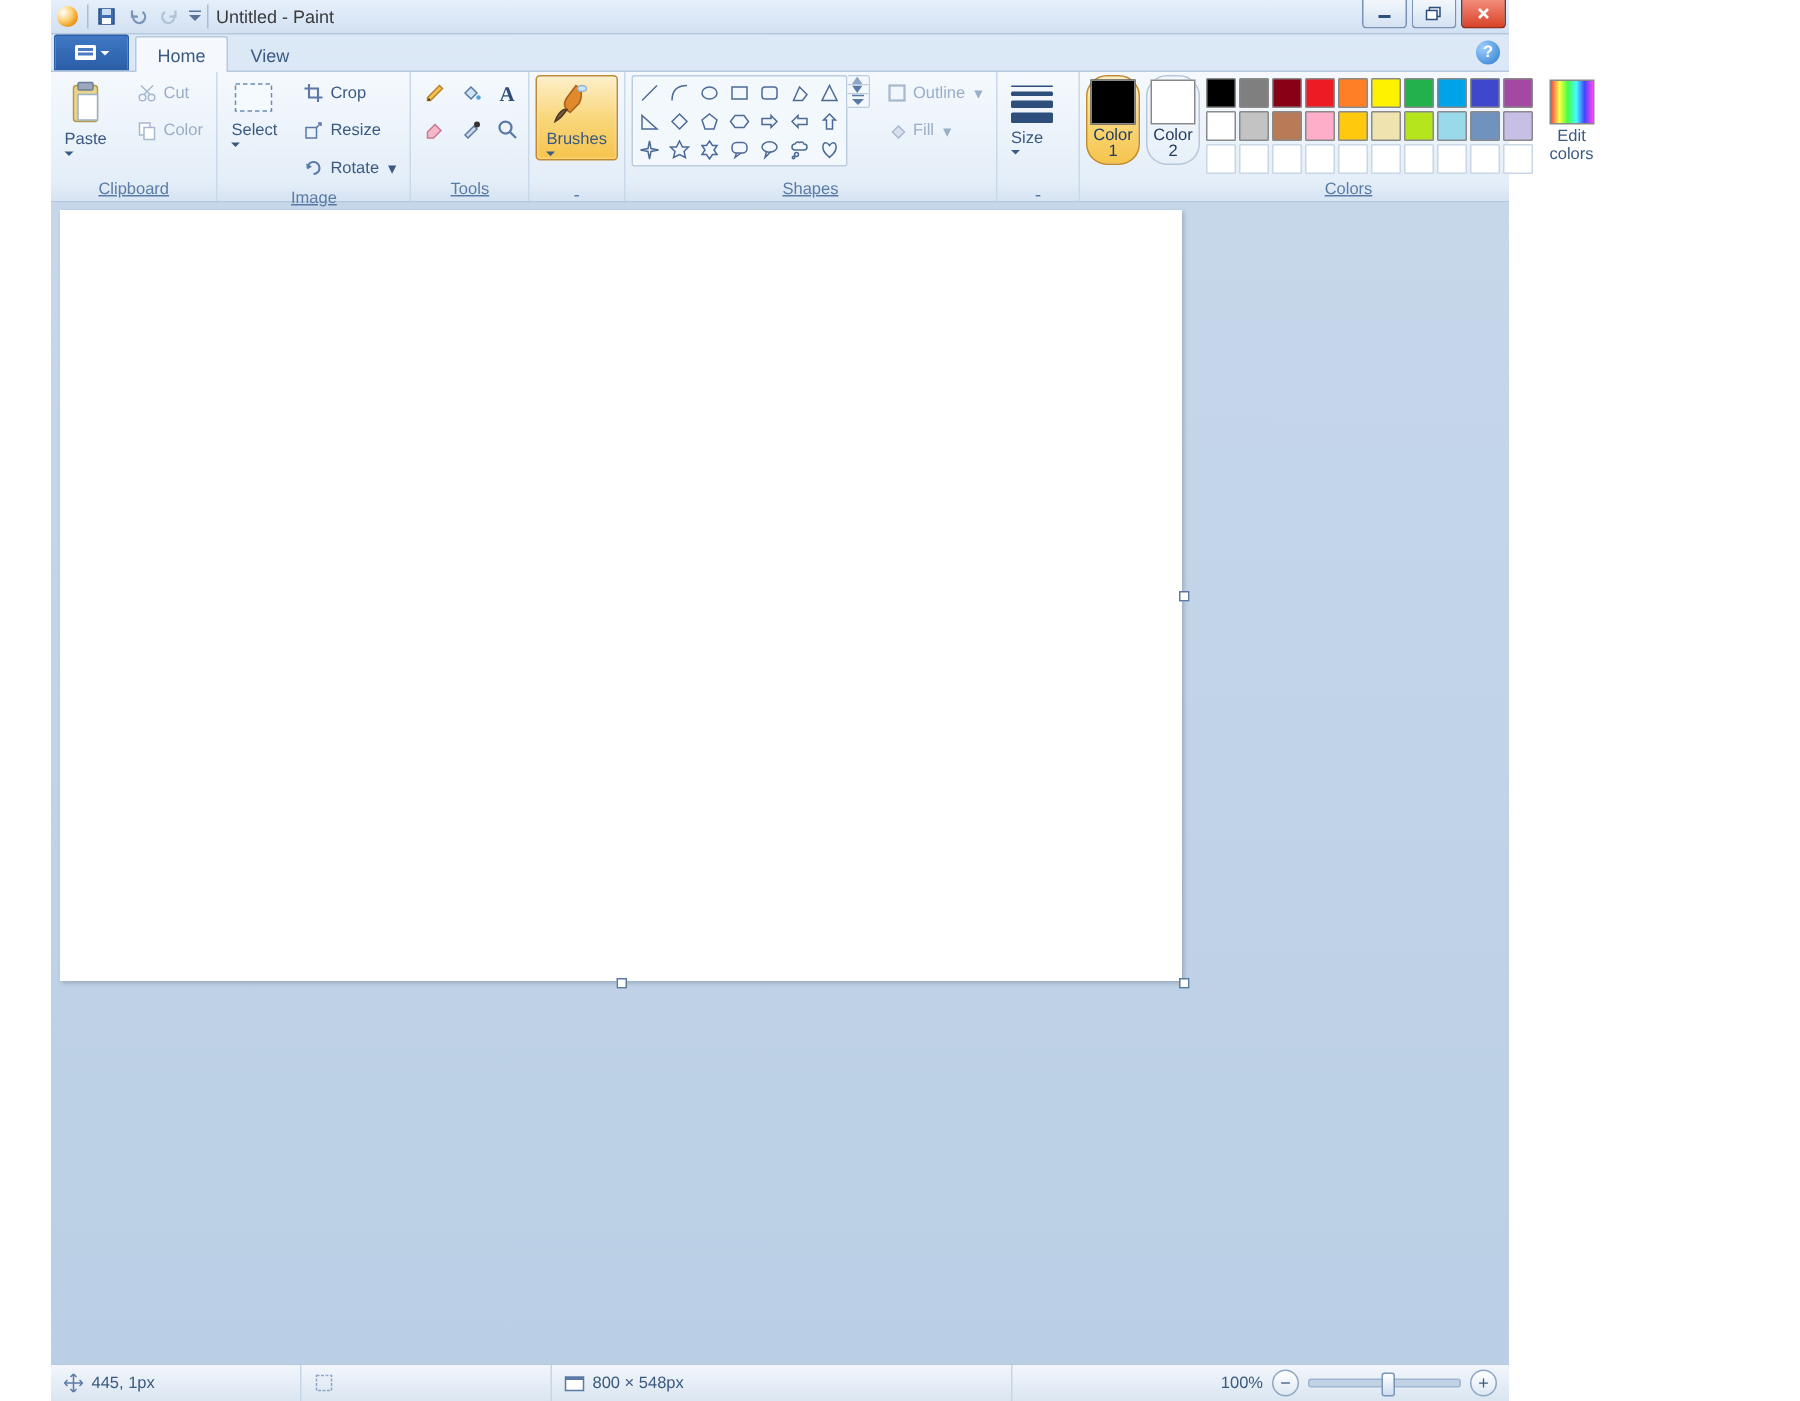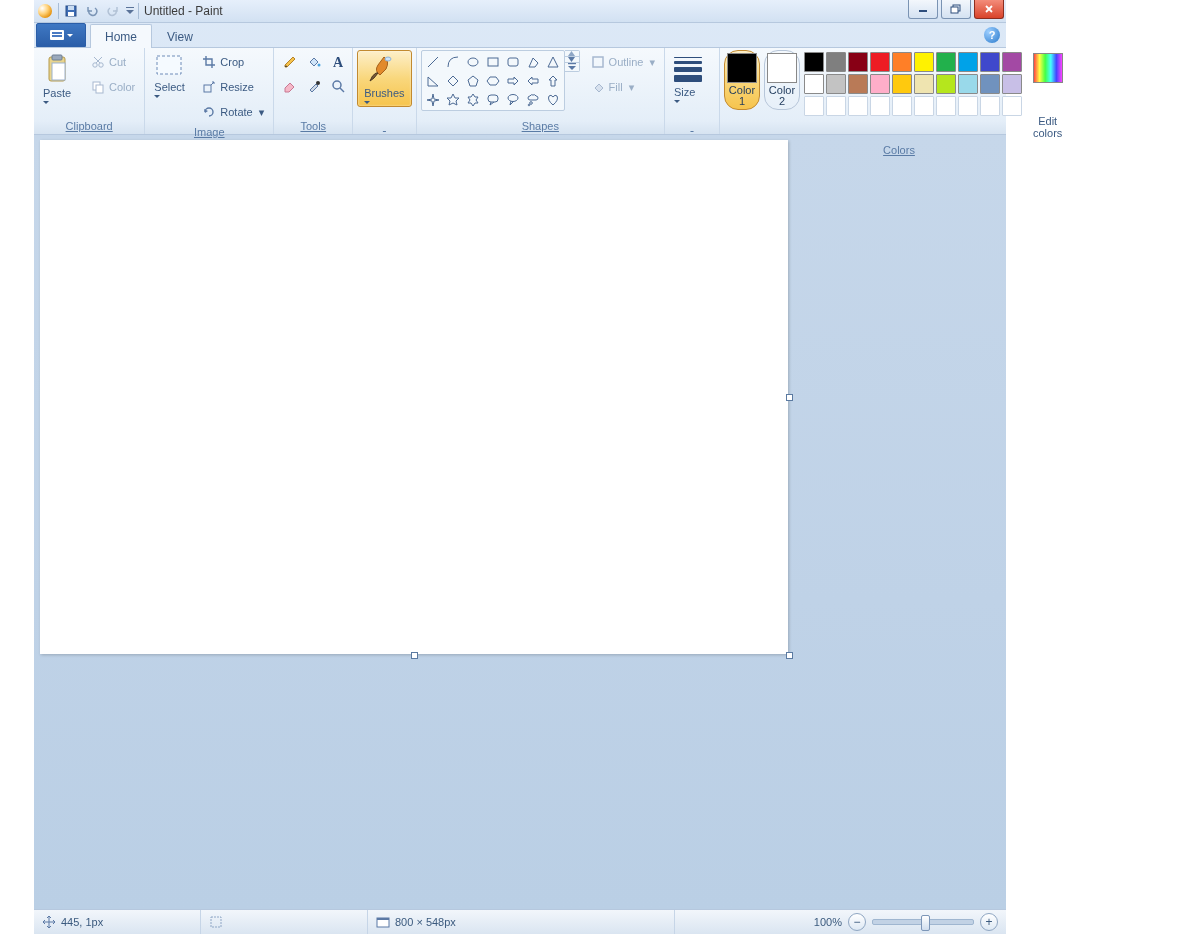--- a/index.html
+++ b/index.html
@@ -493,21 +493,21 @@
               <div class="pc empty"></div>
               <div class="pc empty"></div>
               <div class="pc empty"></div>
               <div class="pc empty"></div>
               <div class="pc empty"></div>
               <div class="pc empty"></div>
               <div class="pc empty"></div>
               <div class="pc empty"></div>
             </div>
         </div>
-        <div class="vbtn" style="margin-left:6px;gap:30px;">
+        <div class="vbtn" style="margin-left:6px;">
           <div class="edit-colors-icon"></div>
           <span class="lbl" style="white-space:pre;">Edit
 colors</span>
         </div>
       </div>
       <div class="group-label">Colors</div>
     </div>
 
   </div>
 

